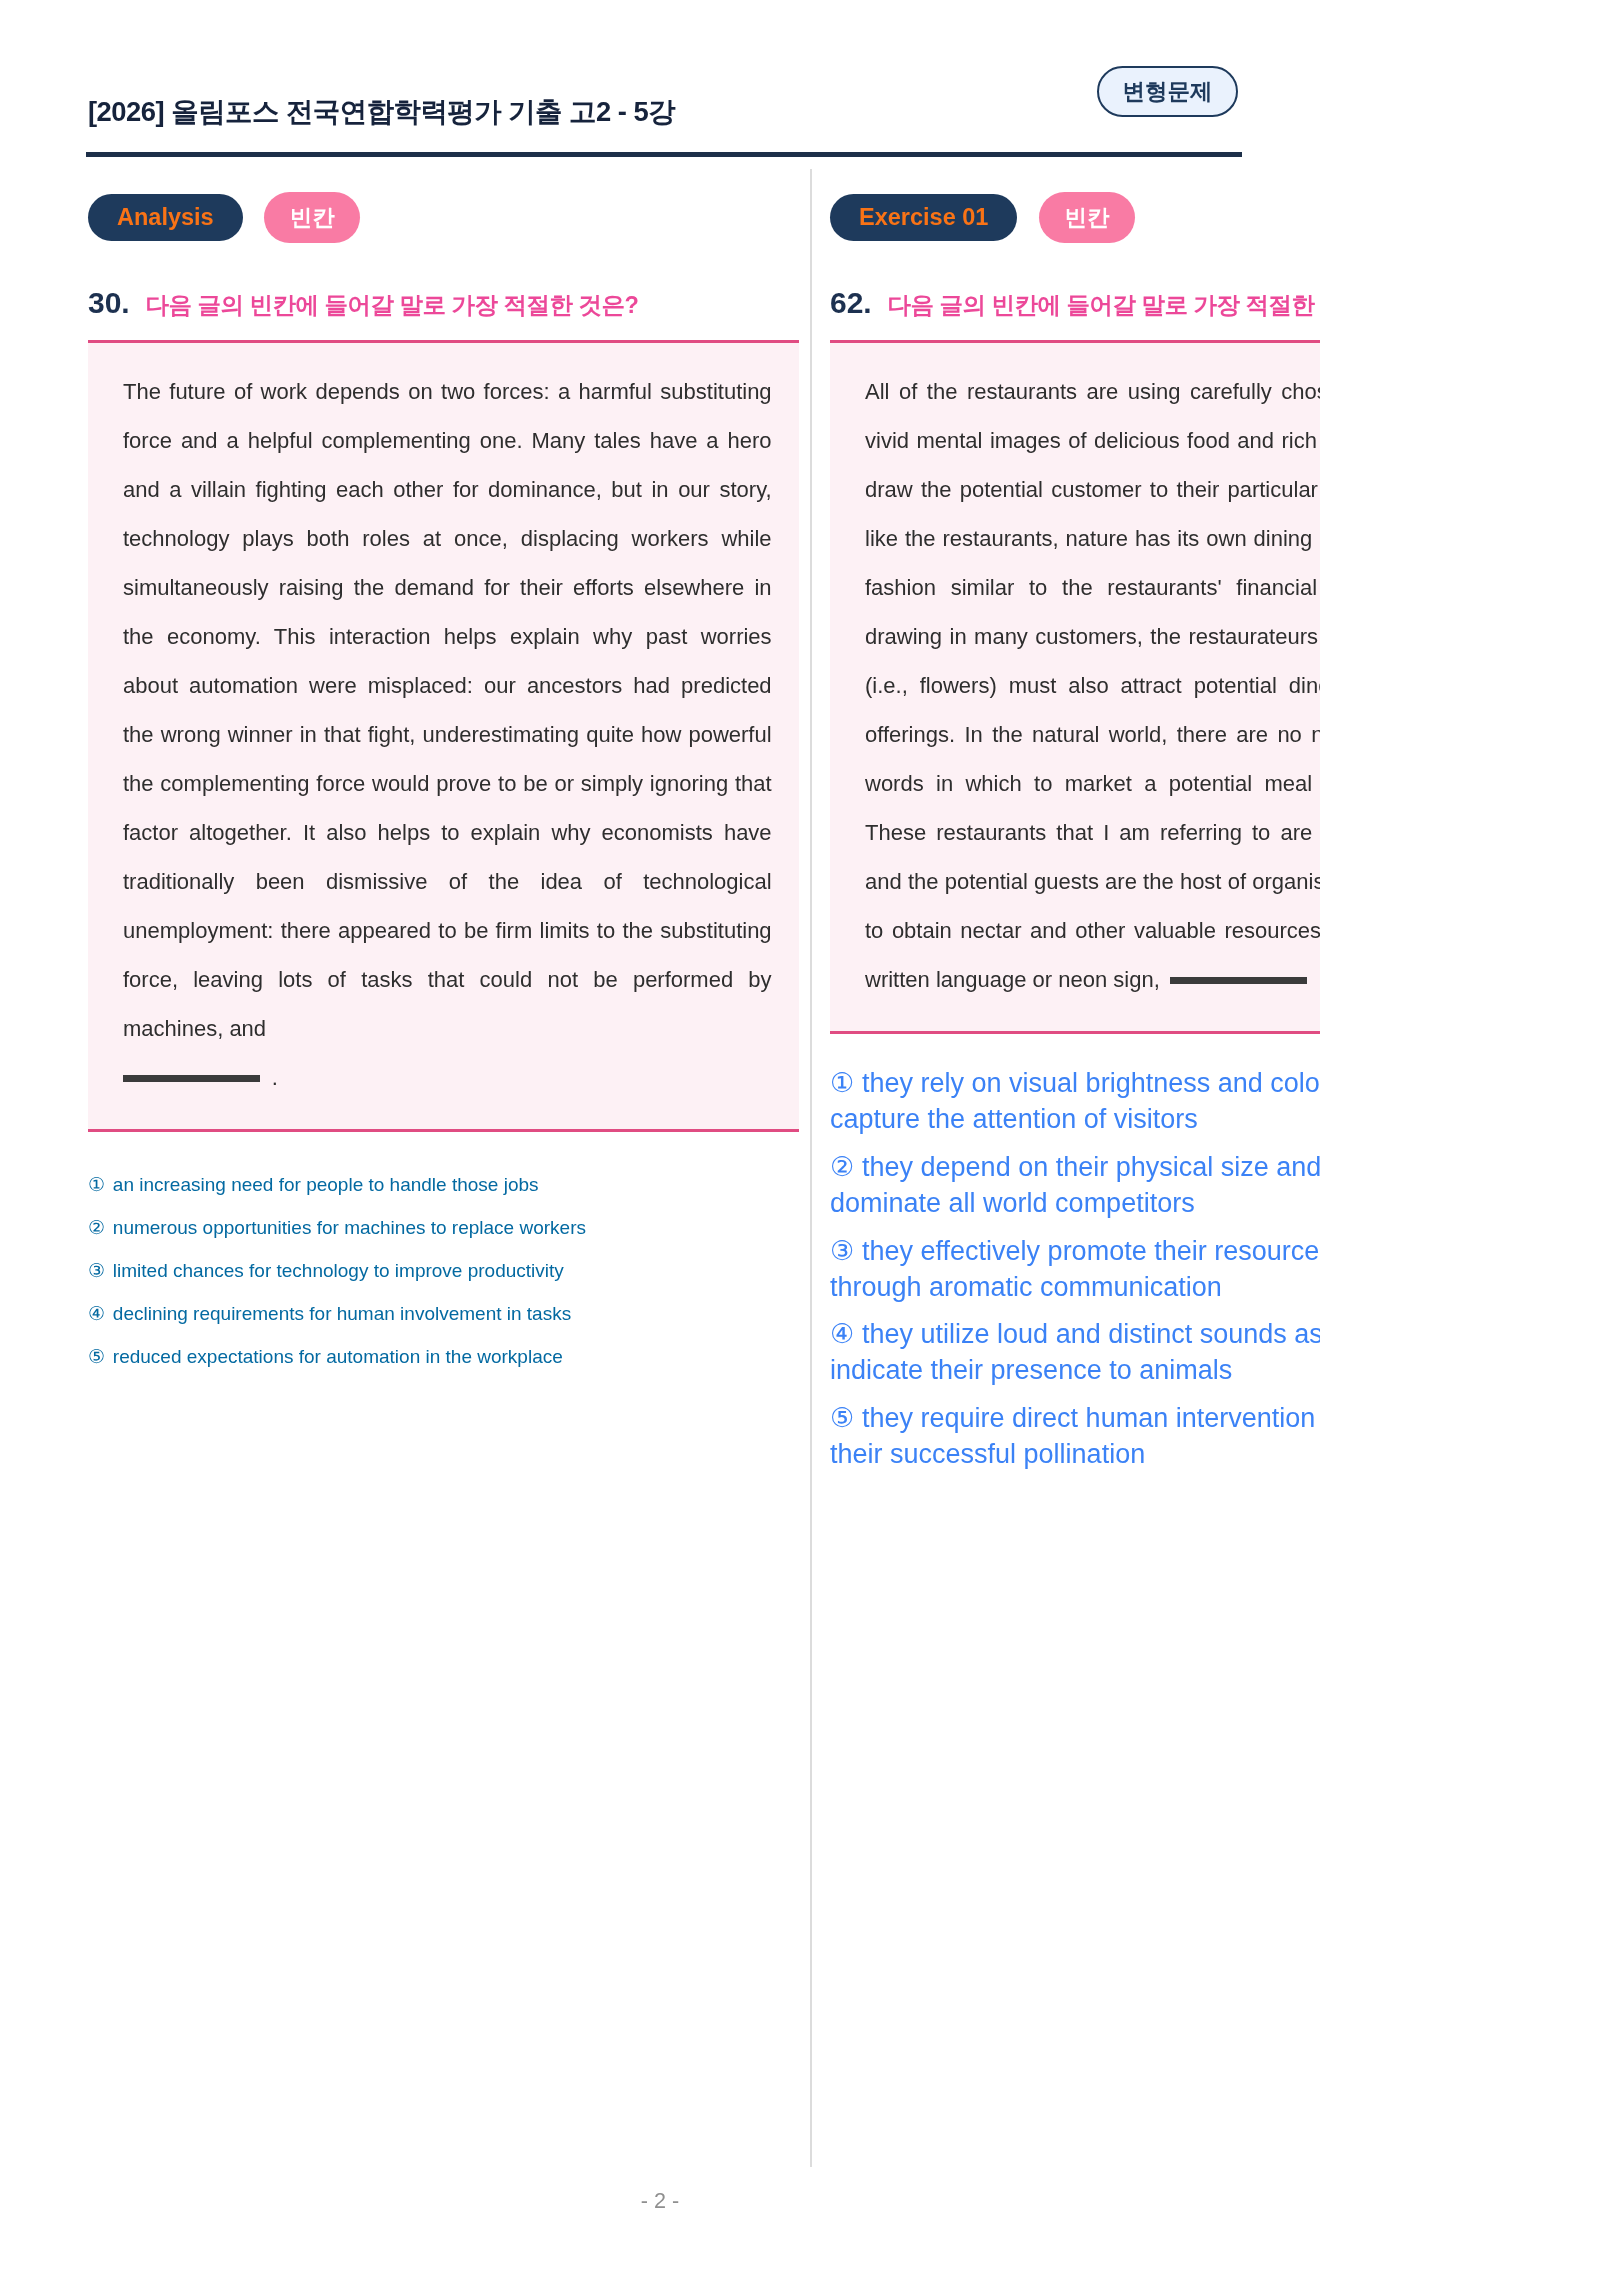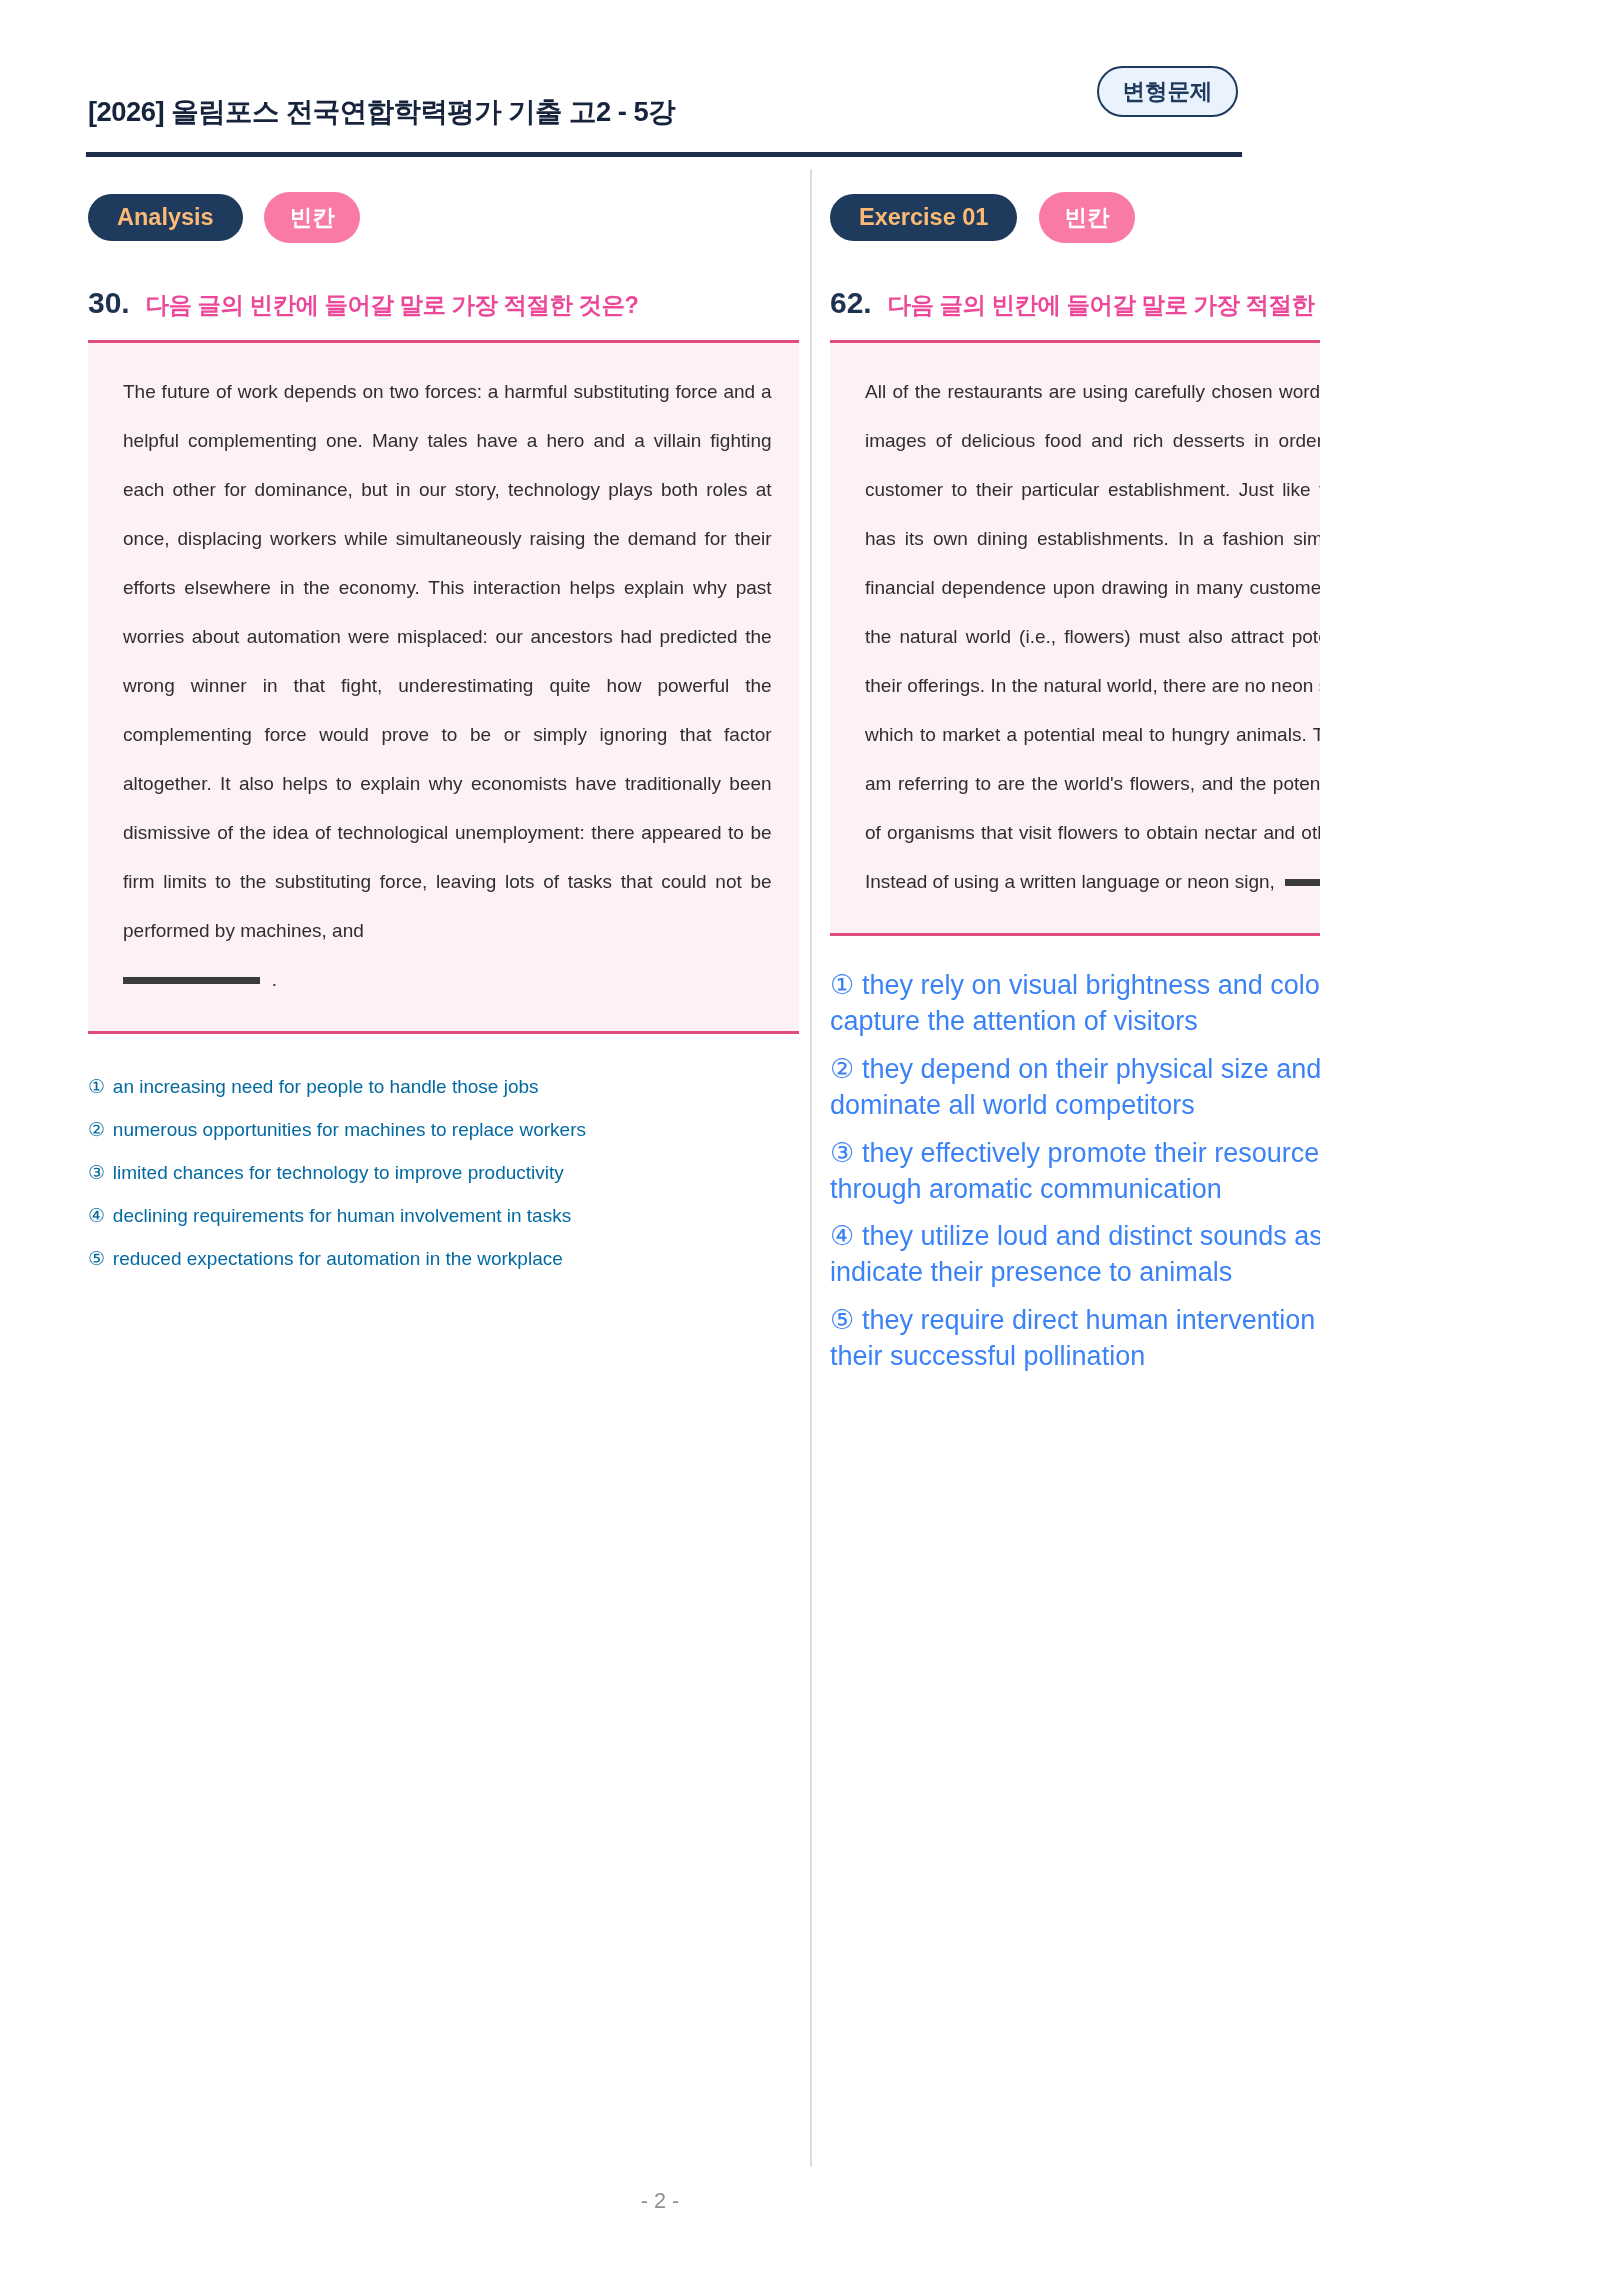--- a/index.html
+++ b/index.html
@@ -13,29 +13,29 @@
 
   
   .divider { position:absolute; left:810px; top:169px; height:1998px; width:2px; background:#dcdcdc; }
 
   
   .columns { position:absolute; left:88px; top:192px; width:1456px; display:flex; gap:31px; }
   .col-left  { width:711px; }
   .col-right { width:714px; }
 
   .badges { display:flex; gap:21.6px; align-items:center; }
-  .badge-navy { background:#1e3a5c; color:#fdba74; font-size:23.5px; font-weight:700; padding:9.8px 29px; border-radius:29px; }
+  .badge-navy { background:#1e3a5c; color:#f97316; font-size:23.5px; font-weight:700; padding:9.8px 29px; border-radius:29px; }
   .badge-pink { background:#f97ba4; color:#ffffff; font-size:22.5px; font-weight:700; padding:9.8px 25.5px; border-radius:29px; }
 
   .q-head { margin-top:43px; display:flex; align-items:baseline; gap:15.7px; }
   .q-num { font-size:30px; font-weight:800; color:#1d3150; }
   .q-prompt { font-size:23.5px; font-weight:700; color:#ec4899; letter-spacing:-0.5px; }
 
   .passage-box { margin-top:19.6px; background:#fdf1f5; border-top:3.9px solid #e04c82; border-bottom:3.9px solid #e04c82; padding:23.5px 27.4px 27.4px 35px; }
-  .passage { margin:0; font-size:19px; line-height:49px; color:#2e2e2e; text-align:justify; }
+  .passage { margin:0; font-size:22px; line-height:49px; color:#2e2e2e; text-align:justify; }
   .blank-bar { display:inline-block; width:137px; height:6.9px; background:#3b3b3b; vertical-align:middle; margin-right:11.8px; }
   .blank-newline { display:block; }
   .blank-inline { white-space:nowrap; margin-left:9.8px; }
 
   .options { margin:31px 0 0 0; list-style:none; padding:0; }
   .options-single .option { font-size:19px; line-height:43px; color:#0369a1; }
   .options-wrap .option { font-size:27px; line-height:36px; margin-bottom:11.8px; color:#3b82f6; }
   .option .marker { margin-right:7.8px; }
 
   .footer { position:absolute; left:0; right:0; top:2188px; text-align:center; color:#8f8f8f; font-size:21.6px; }

